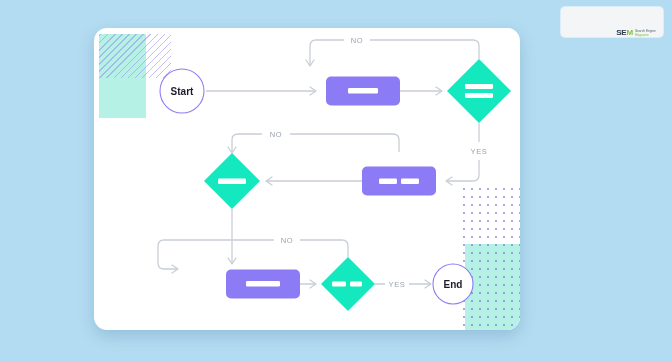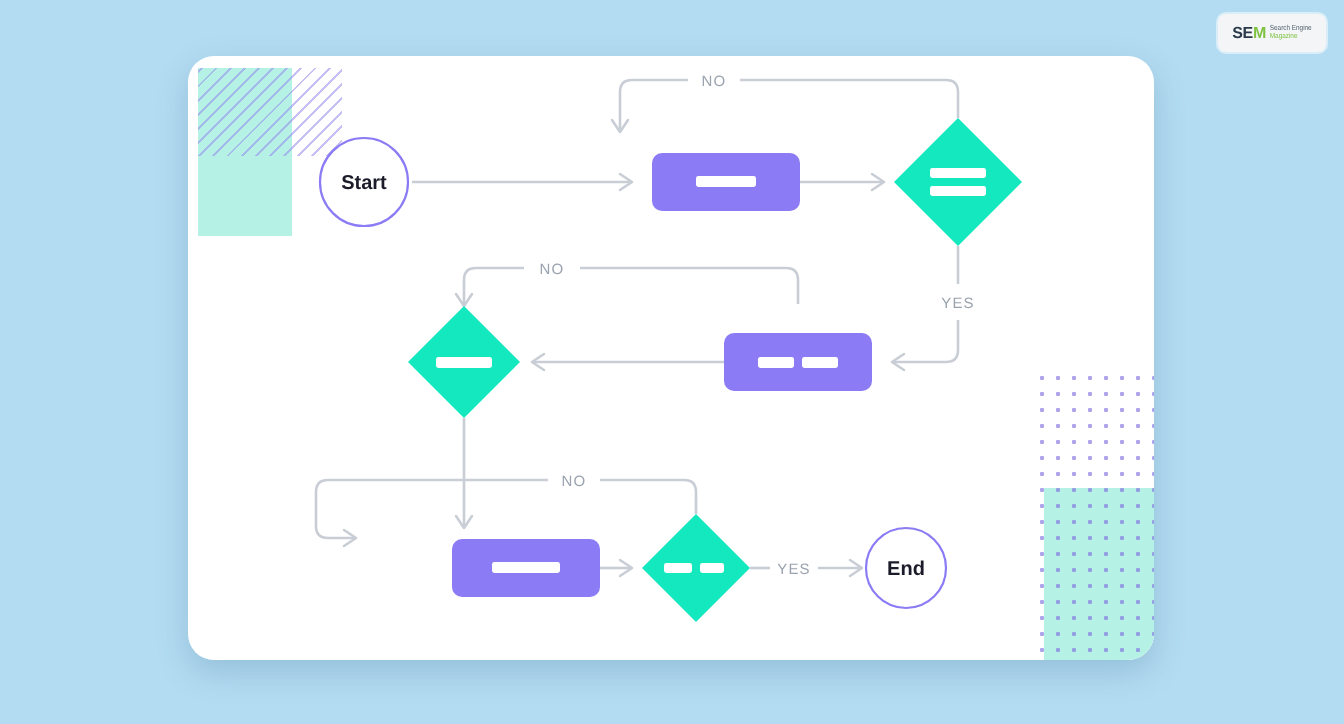--- a/index.html
+++ b/index.html
@@ -14,29 +14,30 @@
     overflow: hidden;
     position: relative;
   }
 
   
   #logo-badge {
     position: absolute;
     top: 7px;
     right: 9px;
     width: 54px;
-    height: 19px;
+    height: 30px;
     background: #f3f5f7;
     border-radius: 4px;
     display: flex;
-    align-items: center;
+    align-items: flex-end;
     justify-content: center;
     gap: 2px;
     box-shadow: 0 0 0 1px rgba(255,255,255,.5);
     overflow: hidden;
+    padding-left: 48px;
   }
   #logo-badge .logo-sem {
     font-size: 8px;
     font-weight: bold;
     color: #2b3a4a;
     letter-spacing: -0.2px;
     line-height: 1;
   }
   #logo-badge .logo-sem .logo-accent { color: #7ec242; }
   #logo-badge .logo-words {
@@ -52,21 +53,21 @@
     transform: scaleY(1.15);
     transform-origin: left center;
   }
   #logo-badge .logo-words span.logo-sub { color: #7ec242; }
 
   
   #card {
     position: absolute;
     left: 94px;
     top: 28px;
-    width: 483px;
+    width: 426px;
     height: 302px;
     background: #ffffff;
     border-radius: 13px;
     box-shadow: 0 6px 16px rgba(40,90,130,.22);
     overflow: hidden;
   }
 
   
   .deco { position: absolute; }
   #deco-mint-tl {

